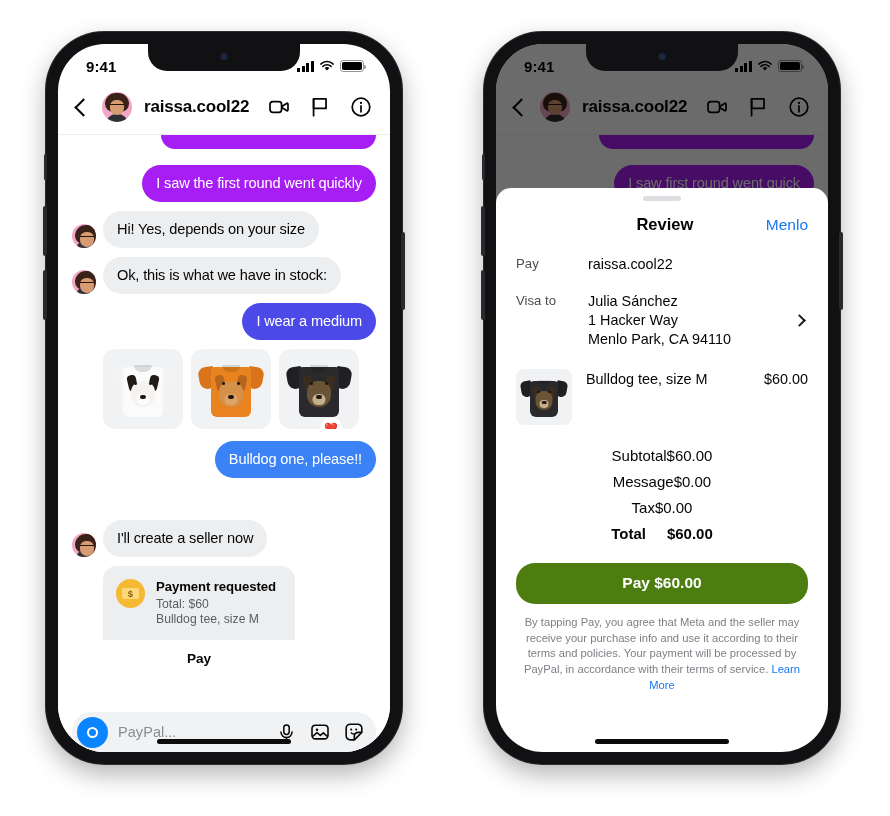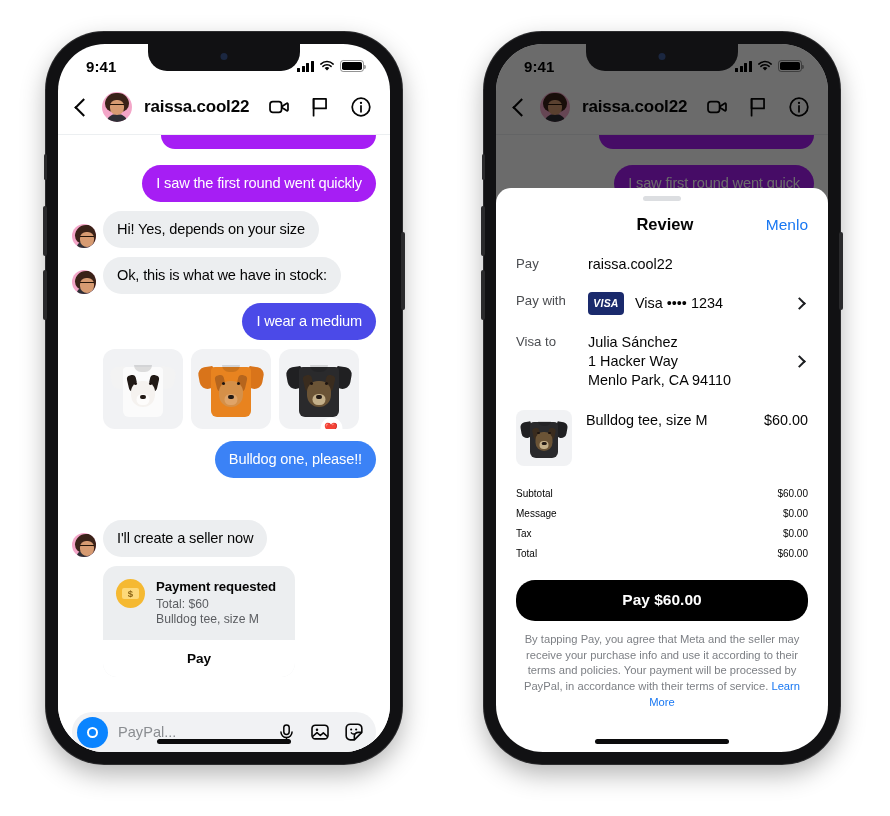--- a/index.html
+++ b/index.html
@@ -227,25 +227,25 @@
   .item-thumb .dogface .head { width: 17px; height: 19px; }
   .item-thumb .dogface .ear-l, .item-thumb .dogface .ear-r { width: 7px; height: 12px; }
   .item-thumb .dogface .muz { width: 9px; height: 8px; }
   .item-thumb .dogface .nose { width: 4.5px; height: 3px; bottom: 6px; }
   .item-thumb .dogface .eye { width: 2.6px; height: 2.6px; top: 6px; }
   .item-thumb .dogface .eye.l { left: 4px; } .item-thumb .dogface .eye.r { right: 4px; }
   .item-name { flex: 1; font-size: 14.4px; color: #050505; padding-top: 2px; }
   .item-price { font-size: 14.4px; color: #050505; padding-top: 2px; }
 
   .totals { margin-top: 14px; }
-  .trow { display: flex; justify-content: space-between; padding: 4.5px 0; font-size: 10px; color: #050505; }
-  .trow.bold { font-weight: 400; gap: 21px; }
+  .trow { display: flex; justify-content: center; padding: 4.5px 0; font-size: 15px; color: #050505; }
+  .trow.bold { font-weight: 700; gap: 21px; }
 
   .paybtn {
-    margin-top: 16px; height: 41px; border-radius: 19px; background: #000000;
+    margin-top: 16px; height: 41px; border-radius: 19px; background: #4d7c0f;
     display: flex; align-items: center; justify-content: center;
     color: #fff; font-size: 15.5px; font-weight: 700; cursor: pointer;
   }
   .legal { margin-top: 11px; font-size: 11.2px; line-height: 1.42; color: #7c7f84; text-align: center; }
   .legal .lm { color: #1877f2; cursor: pointer; }
 </style>
 </head>
 <body>
 
 <div class="stage">
@@ -537,28 +537,20 @@
         <div class="sheet-head">
           <div class="sheet-title">Review</div>
           <div class="cancel">Menlo</div>
         </div>
 
         <div class="prow">
           <div class="plabel">Pay</div>
           <div class="pval">raissa.cool22</div>
         </div>
 
-        <div class="prow">
-          <div class="plabel">Pay with</div>
-          <div class="pval paywith-val">
-            <span class="visa-badge">VISA</span>
-            <span>Visa •••• 1234</span>
-          </div>
-          <div class="chev-r"></div>
-        </div>
 
         <div class="prow">
           <div class="plabel">Visa to</div>
           <div class="pval" style="white-space:pre-line">Julia Sánchez
 1 Hacker Way
 Menlo Park, CA 94110</div>
           <div class="chev-r"></div>
         </div>
 
         <div class="item-row">

